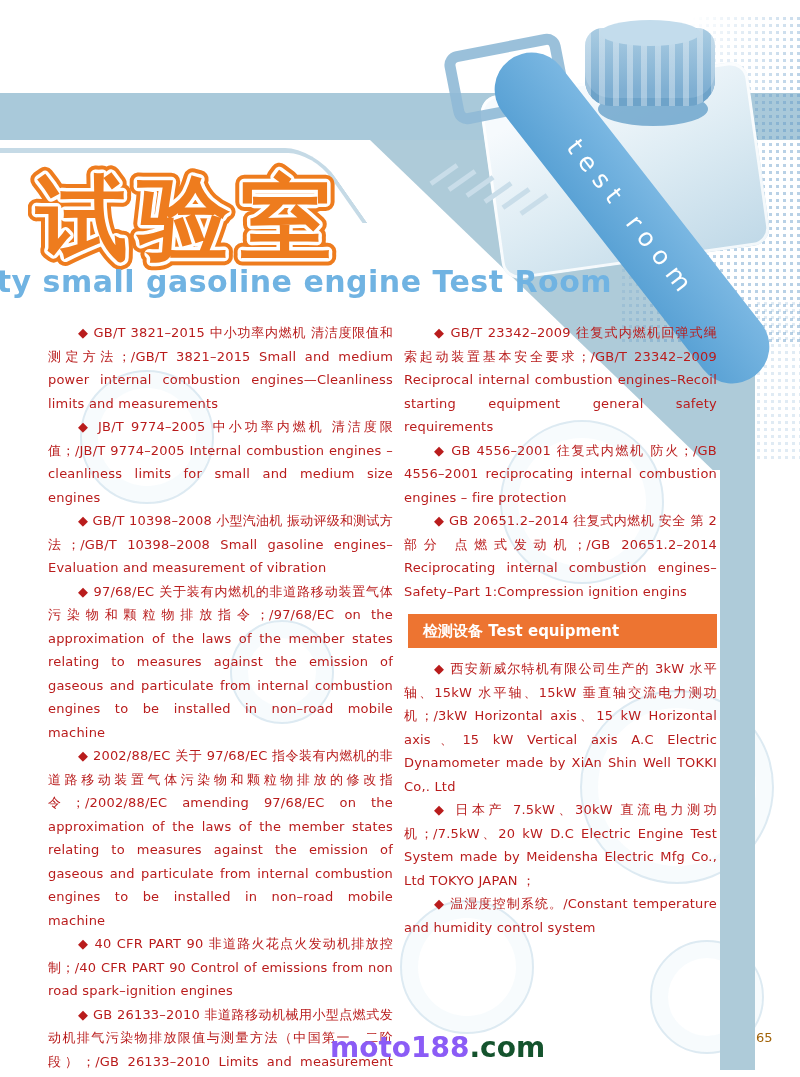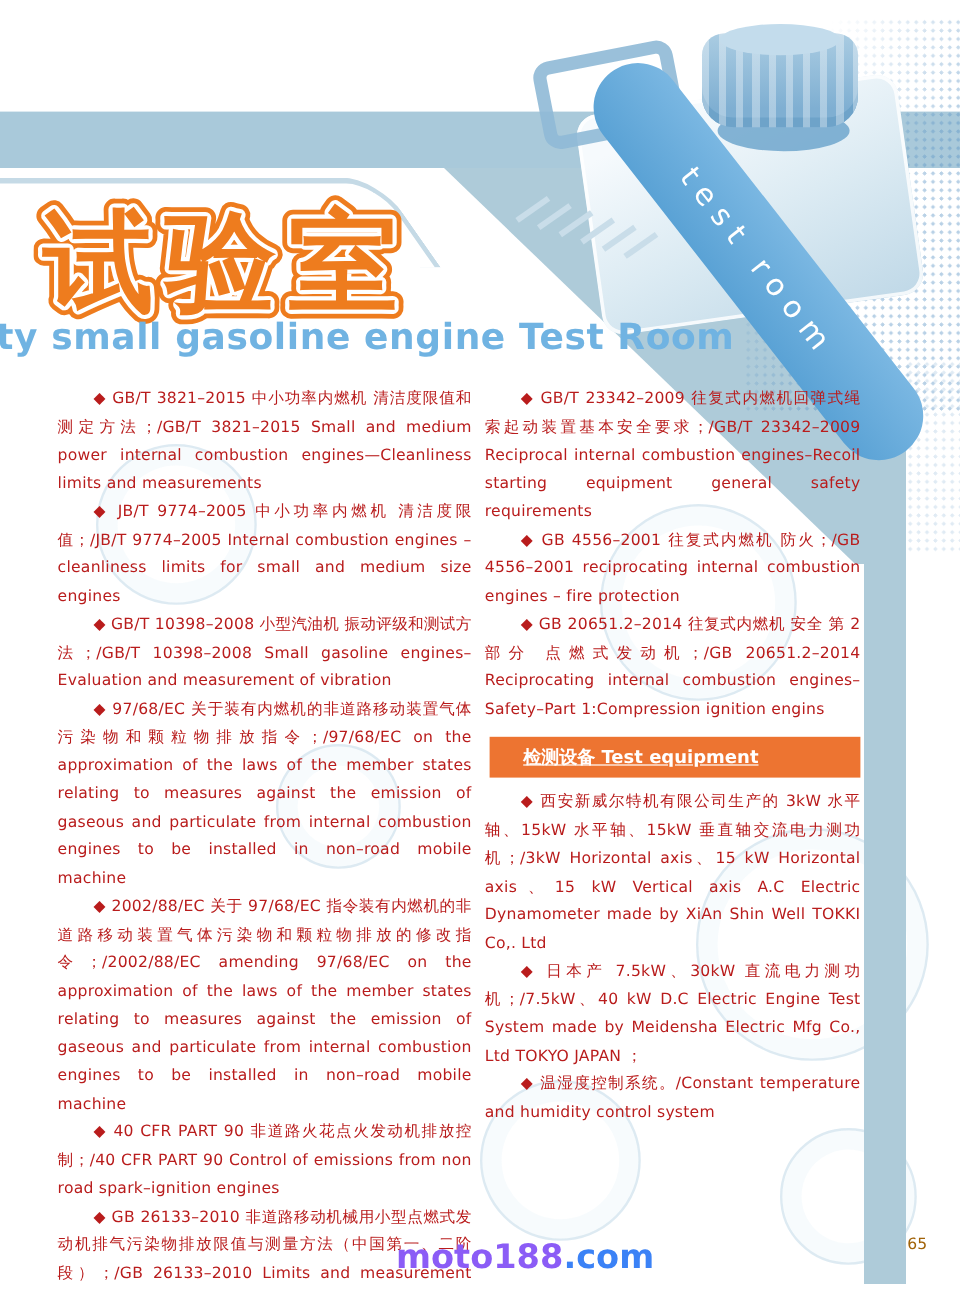--- a/index.html
+++ b/index.html
@@ -79,26 +79,26 @@
   .col{position:absolute;top:321px;z-index:5;}
   .col-left{left:48px;width:345px;}
   .col-right{left:404px;width:313px;}
   p.std{
     margin:0;text-indent:2.3em;text-align:justify;
     font-size:13px;line-height:23.5px;color:#b91c1c;letter-spacing:.2px;
   }
   p.cont{text-indent:0;}
   .equip-header{
     margin:11px 0 9px 4px;height:34px;background:#ed7431;color:#ffffff;
-    font-size:15px;font-weight:bold;line-height:34px;padding-left:28px;text-decoration:underline;
+    font-size:15px;font-weight:bold;line-height:34px;padding-left:15px;
   }
   
   .footer{position:absolute;left:330px;top:1031px;z-index:5;font-size:28px;font-weight:bold;white-space:nowrap;}
   .brand{color:#8b5cf6;}
-  .domain{color:#3b82f6;}
+  .domain{color:#14532d;}
   .pagenum{position:absolute;left:756px;top:1030px;z-index:5;font-size:13px;color:#a16207;}
 </style>
 </head>
 <body>
 
 <div id="page">
 
   <div class="wm" style="left:80px;top:370px;width:130px;height:130px;"></div>
   <div class="wm" style="left:500px;top:420px;width:160px;height:160px;"></div>
   <div class="wm" style="left:230px;top:620px;width:100px;height:100px;"></div>
@@ -147,20 +147,20 @@
     <p class="std">◆ 40 CFR PART 90 非道路火花点火发动机排放控制；/40 CFR PART 90 Control of emissions from non road spark–ignition engines</p>
     <p class="std">◆ GB 26133–2010 非道路移动机械用小型点燃式发动机排气污染物排放限值与测量方法（中国第一、二阶段）；/GB 26133–2010 Limits and measurement methods for</p>
   </div>
 
   <div class="col col-right">
     <p class="std">◆ GB/T 23342–2009 往复式内燃机回弹式绳索起动装置基本安全要求；/GB/T 23342–2009 Reciprocal internal combustion engines–Recoil starting equipment general safety requirements</p>
     <p class="std">◆ GB 4556–2001 往复式内燃机 防火；/GB 4556–2001 reciprocating internal combustion engines – fire protection</p>
     <p class="std">◆ GB 20651.2–2014 往复式内燃机 安全 第 2 部分 点燃式发动机；/GB 20651.2–2014 Reciprocating internal combustion engines–Safety–Part 1:Compression ignition engins</p>
     <div class="equip-header">检测设备 Test equipment</div>
     <p class="std">◆ 西安新威尔特机有限公司生产的 3kW 水平轴、15kW 水平轴、15kW 垂直轴交流电力测功机；/3kW Horizontal axis、15 kW Horizontal axis、15 kW Vertical axis A.C Electric Dynamometer made by XiAn Shin Well TOKKI Co,. Ltd</p>
-    <p class="std">◆ 日本产 7.5kW、30kW 直流电力测功机；/7.5kW、40 kW D.C Electric Engine Test System made by Meidensha Electric Mfg Co., Ltd TOKYO JAPAN ；</p>
+    <p class="std">◆ 日本产 7.5kW、30kW 直流电力测功机；/7.5kW、20 kW D.C Electric Engine Test System made by Meidensha Electric Mfg Co., Ltd TOKYO JAPAN ；</p>
     <p class="std">◆ 温湿度控制系统。/Constant temperature and humidity control system</p>
   </div>
 
   <div class="footer"><span class="brand">moto188</span><span class="domain">.com</span></div>
   <div class="pagenum">65</div>
 
 </div>
 
 </body></html>

